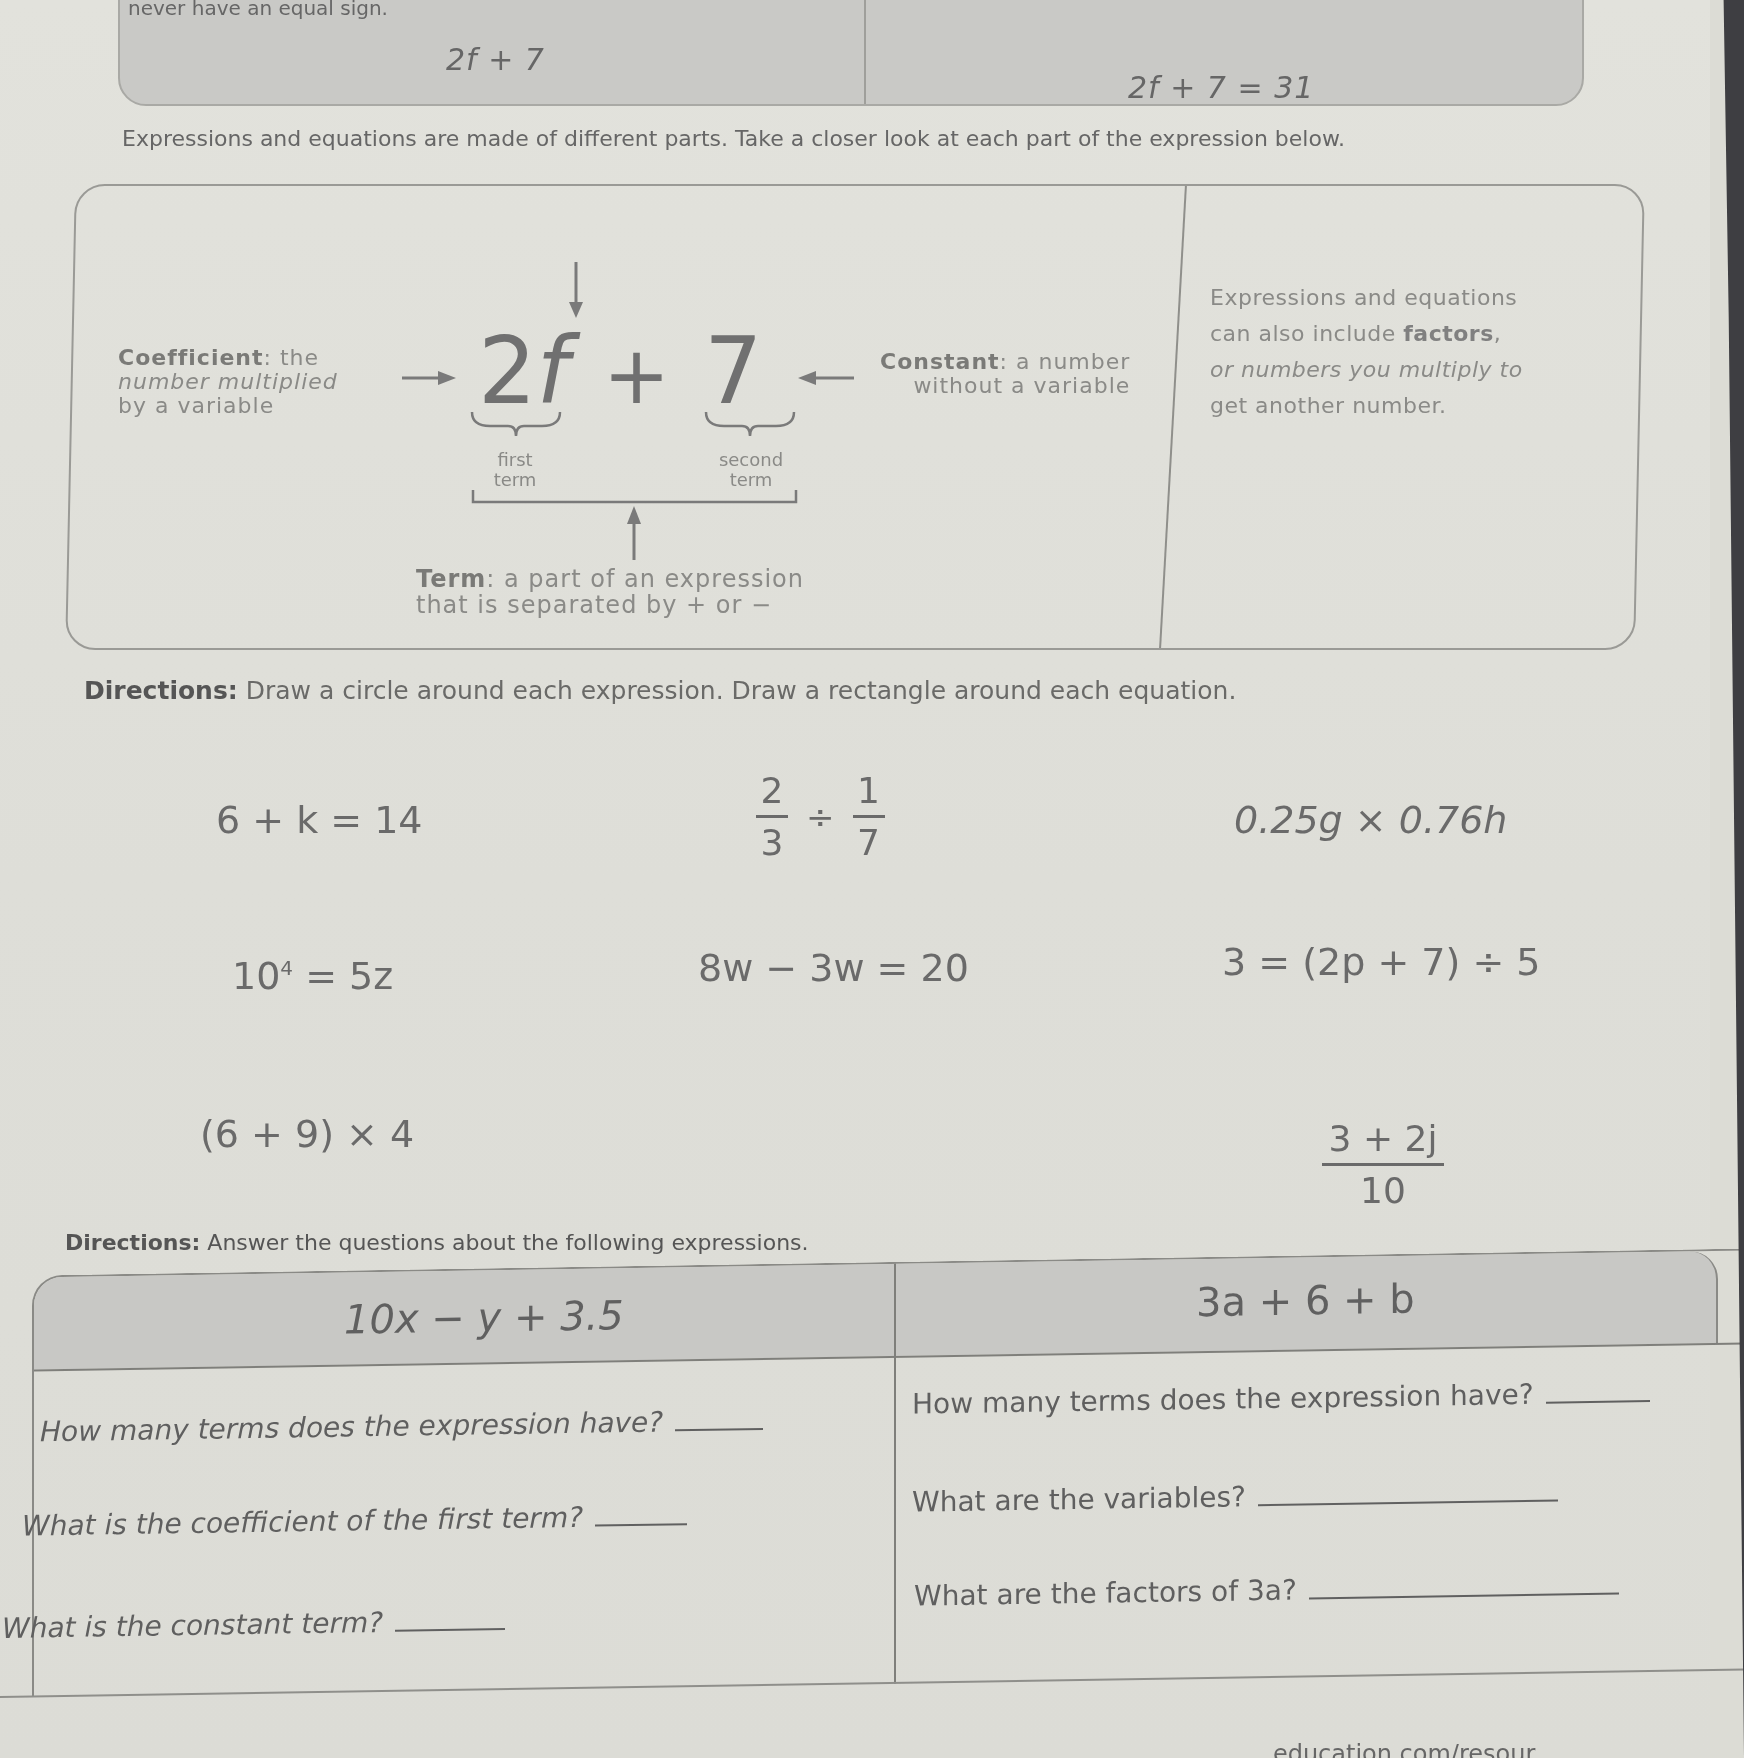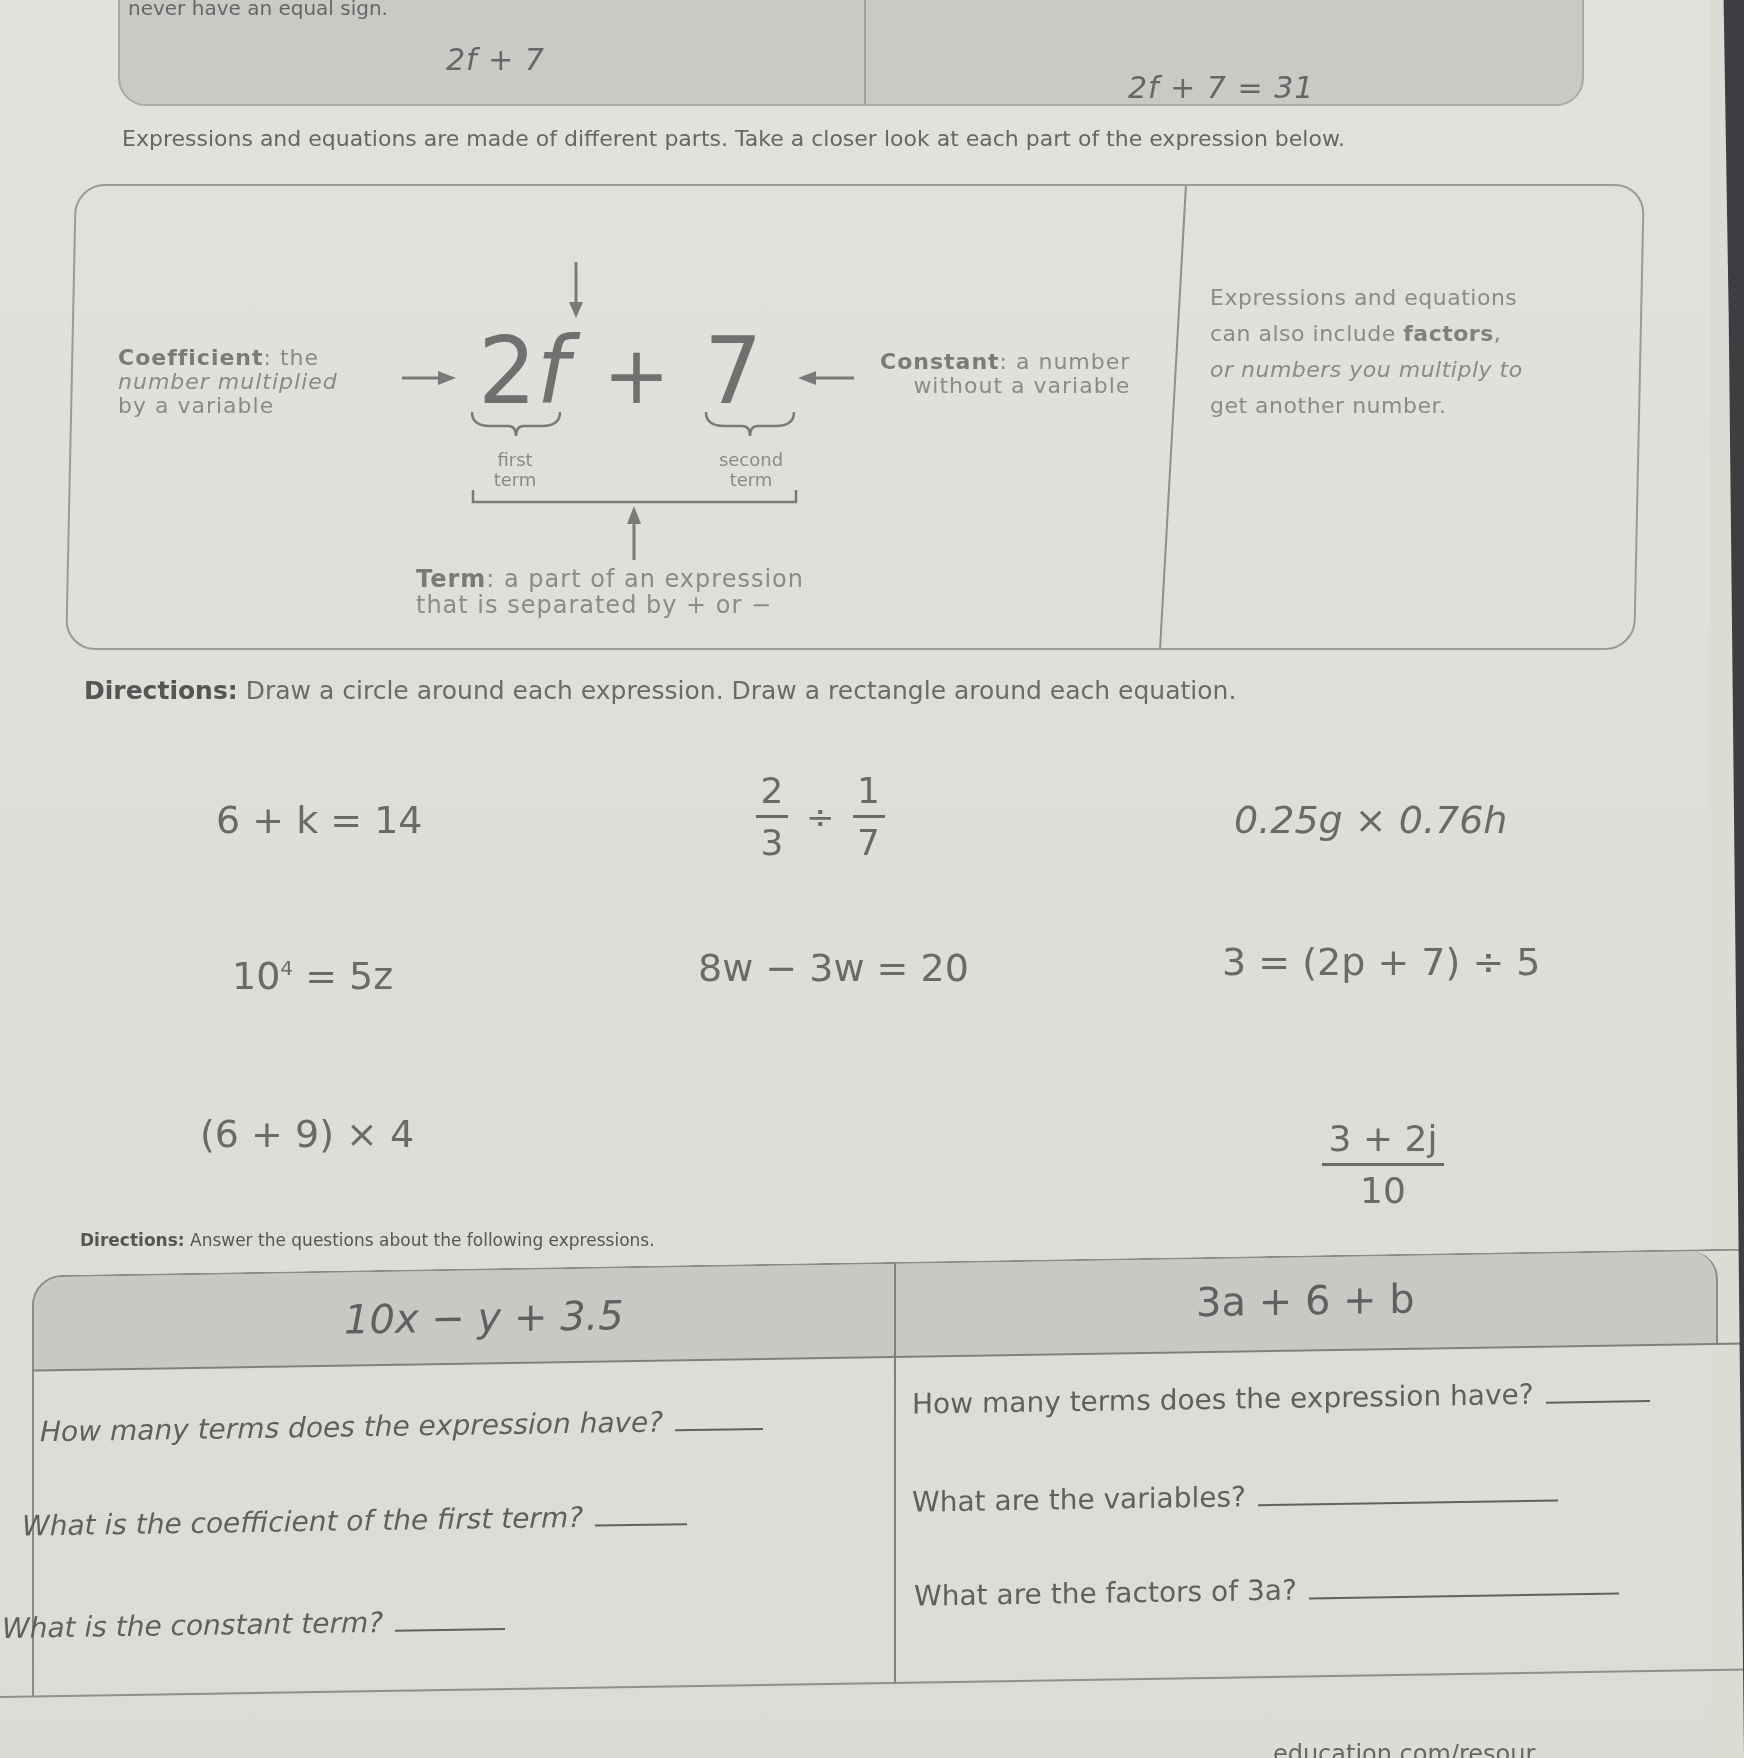--- a/index.html
+++ b/index.html
@@ -48,21 +48,21 @@
   
   .dir1 { position:absolute; left:84px; top:676px; font-size:25px; color:#6a6a68; }
   .dir1 b { color:#555; }
   .item { position:absolute; font-size:38px; color:#6a6a6a; }
   .frac { position:absolute; display:flex; flex-direction:column; align-items:center; font-size:36px; color:#6a6a6a; }
   .frac .bar { height:3px; background:#6a6a6a; margin:4px 0; }
   .frac-pair { position:absolute; display:flex; align-items:center; gap:18px; }
   .op { font-size:34px; color:#6a6a6a; }
 
   
-  .dir2 { position:absolute; left:80px; top:1230px; font-size:17px; color:#555; }
+  .dir2 { position:absolute; left:65px; top:1230px; font-size:22px; color:#555; }
   .qtable {
     position:absolute; left:32px; top:1262px; width:1710px; height:420px;
     border-top:2px solid #8a8a86; border-left:2px solid #8a8a86; border-radius:30px 0 0 0;
     transform:skewY(-0.9deg);
   }
   .qhead-l { position:absolute; left:0; top:0; width:860px; height:92px; background:#c8c8c5; border-radius:28px 0 0 0; }
   .qhead-r { position:absolute; left:862px; top:0; width:820px; height:92px; background:#c8c8c5; border-right:2px solid #8a8a86; border-radius:0 28px 0 0; }
   .qhead-line { position:absolute; left:0; top:92px; width:1710px; height:2px; background:#7f7f7b; }
   .qmid { position:absolute; left:860px; top:0; width:2px; height:420px; background:#7f7f7b; }
   .qbottom { position:absolute; left:-40px; top:418px; width:1760px; height:2px; background:#8f8f8b; }

